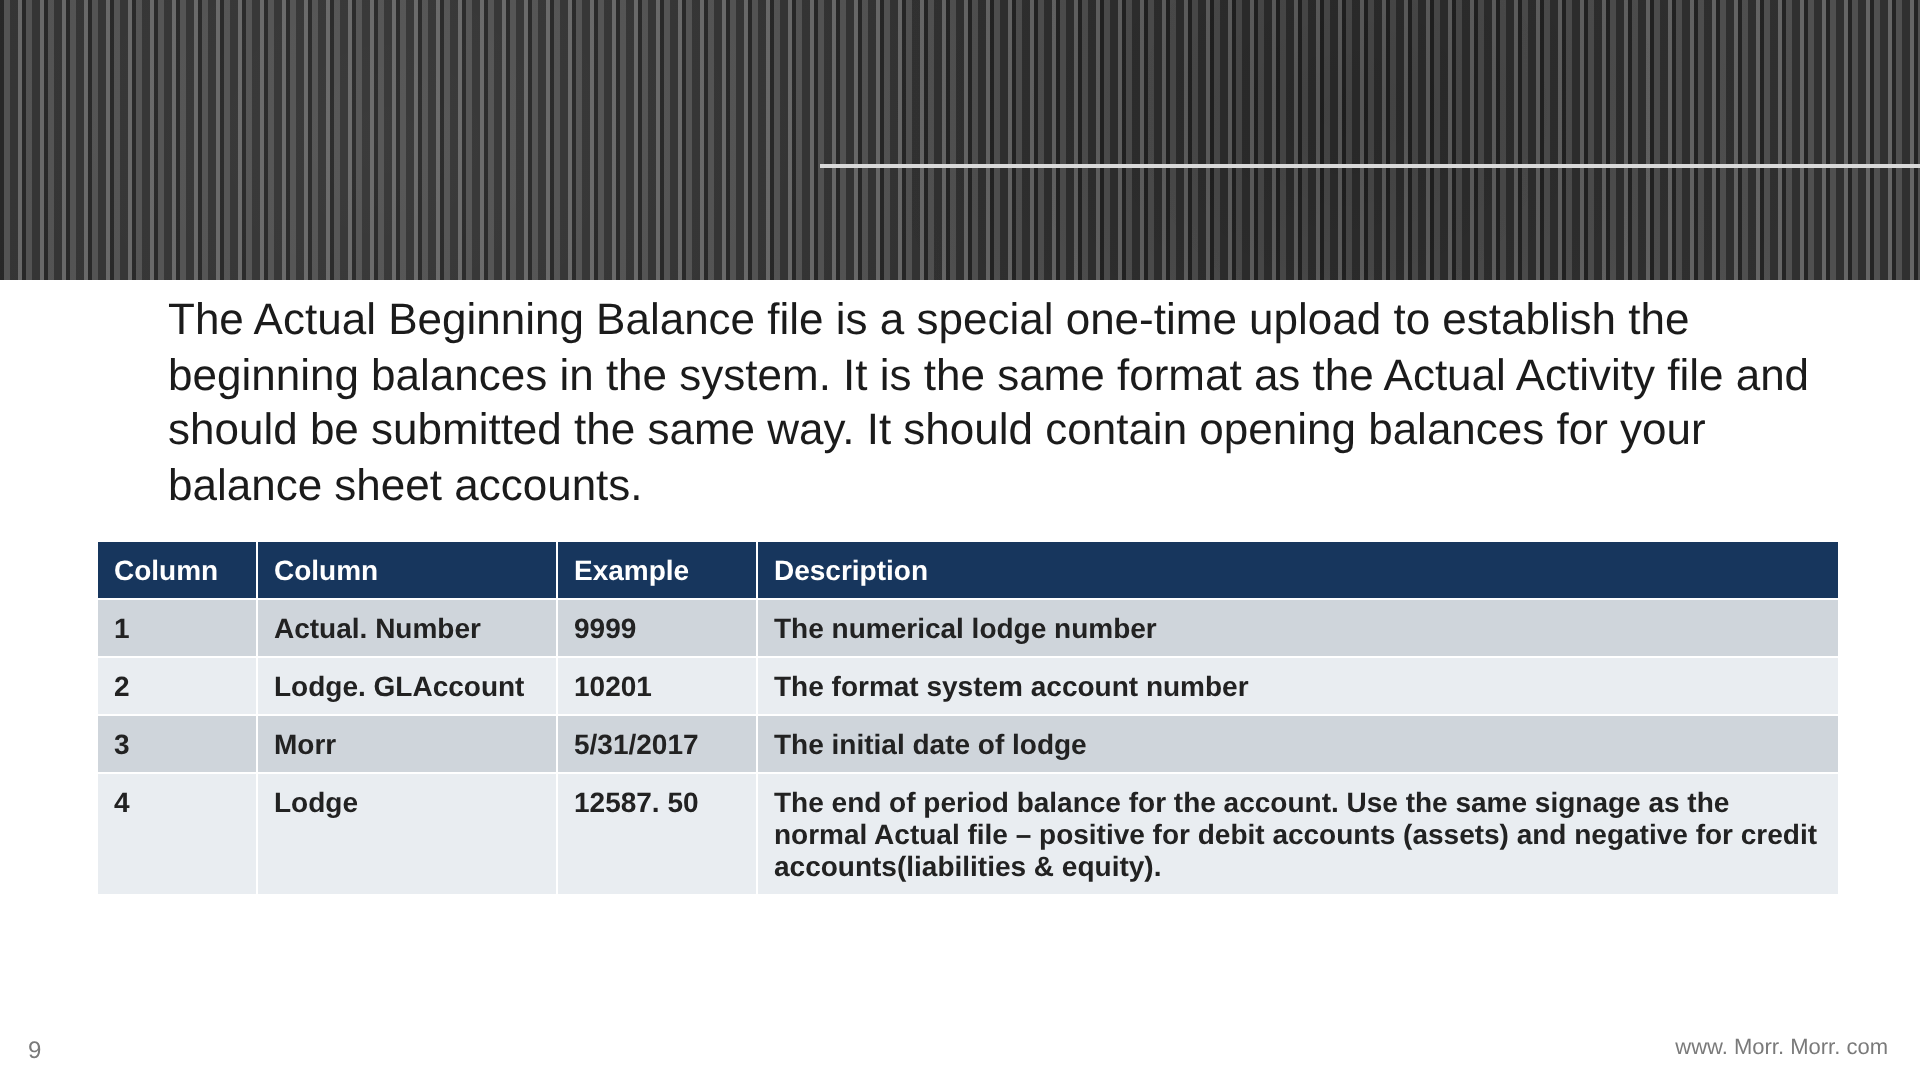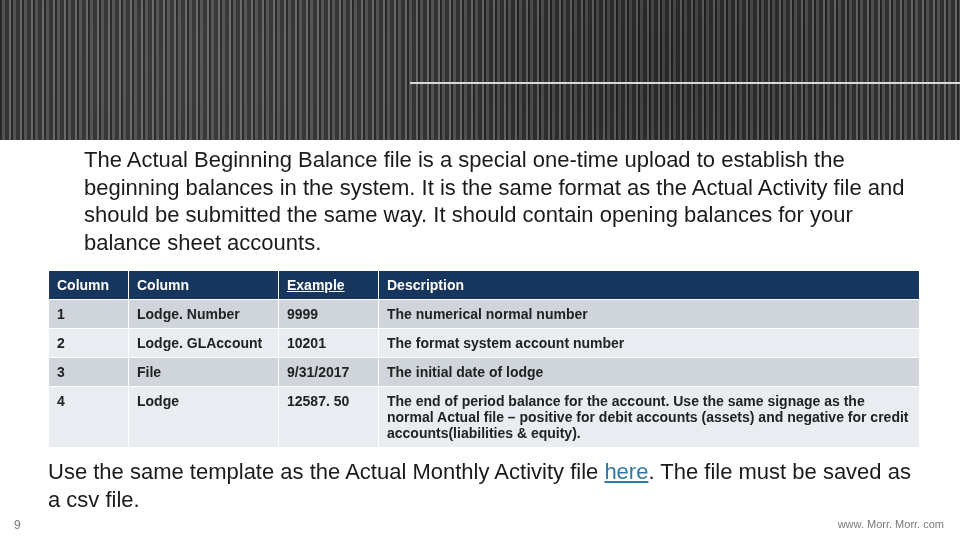--- a/index.html
+++ b/index.html
@@ -77,21 +77,21 @@
     padding: 6px 8px;
     border: 1px solid #ffffff;
     font-weight: 600;
     color: #222;
     vertical-align: top;
   }
   table.spec tbody tr:nth-child(odd)  td { background: #cfd5db; }
   table.spec tbody tr:nth-child(even) td { background: #e9edf1; }
   .col-a { width: 80px; }
   .col-b { width: 150px; }
-  .col-c { width: 100px; text-decoration: underline; }
+  .col-c { width: 100px; }
   .outro {
     margin-top: 10px;
     font-size: 22px;
     line-height: 1.25;
     color: #1b1b1b;
   }
   .outro .link {
     color: #2f79a5;
     text-decoration: underline;
     cursor: pointer;
@@ -126,45 +126,42 @@
         <tr>
           <th class="col-a">Column</th>
           <th class="col-b">Column</th>
           <th class="col-c">Example</th>
           <th>Description</th>
         </tr>
       </thead>
       <tbody>
         <tr>
           <td>1</td>
-          <td>Lodge. Number</td>
+          <td>Actual. Number</td>
           <td>9999</td>
-          <td>The numerical normal number</td>
+          <td>The numerical lodge number</td>
         </tr>
         <tr>
           <td>2</td>
           <td>Lodge. GLAccount</td>
           <td>10201</td>
           <td>The format system account number</td>
         </tr>
         <tr>
           <td>3</td>
-          <td>File</td>
-          <td>9/31/2017</td>
+          <td>Morr</td>
+          <td>5/31/2017</td>
           <td>The initial date of lodge</td>
         </tr>
         <tr>
           <td>4</td>
           <td>Lodge</td>
           <td>12587. 50</td>
           <td>The end of period balance for the account. Use the same signage as the normal Actual file – positive for debit accounts (assets) and negative for credit accounts(liabilities &amp; equity).</td>
         </tr>
       </tbody>
     </table>
 
-    <p class="outro">
-      <span>Use the same template as the Actual Monthly Activity file </span><span class="link">here</span><span>. The file must be saved as a csv file.</span>
-    </p>
   </div>
 
   <div class="page-num">9</div>
   <div class="footer-url">www. Morr. Morr. com</div>
 </div>
 
 </body></html>

